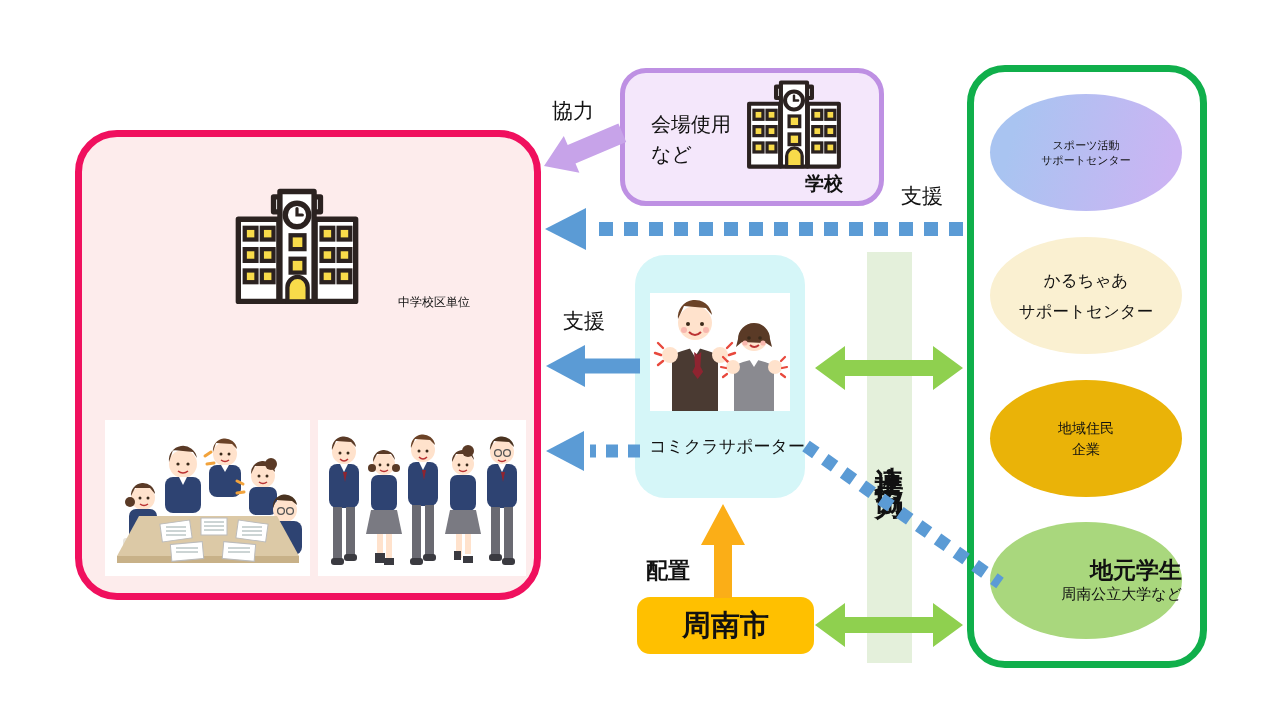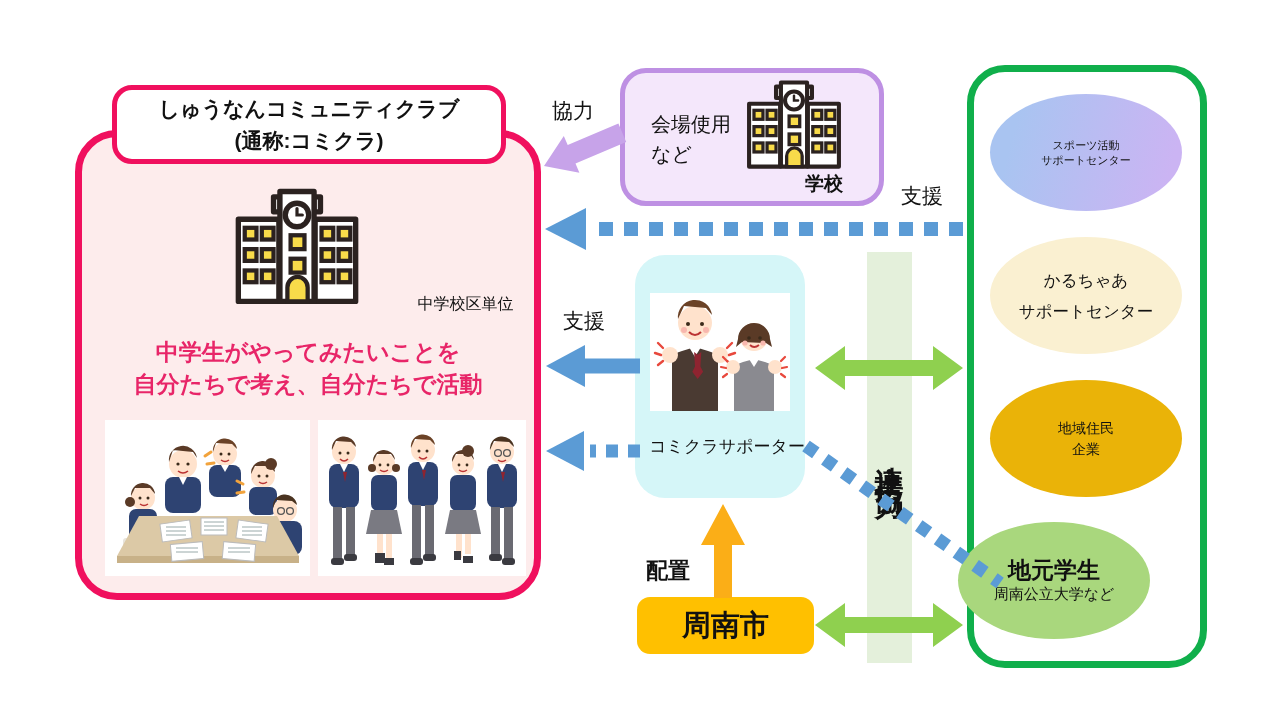--- a/index.html
+++ b/index.html
@@ -8,21 +8,21 @@
   .abs{position:absolute;box-sizing:border-box;}
   .center{display:flex;align-items:center;justify-content:center;text-align:center;}
   .col{flex-direction:column;}
 
   
   .main-box{left:75px;top:130px;width:466px;height:470px;background:#FDECEC;
             border:7px solid #F0105E;border-radius:42px;z-index:1;}
   .title-box{left:112px;top:85px;width:394px;height:79px;background:#ffffff;
              border:5px solid #F0105E;border-radius:20px;z-index:6;
              font-weight:bold;font-size:21px;line-height:1.5;}
-  .unit-label{left:398px;top:294px;width:135px;font-size:16px;z-index:5;text-align:center;}
+  .unit-label{left:398px;top:294px;width:135px;font-size:12px;z-index:5;}
   .slogan{left:88px;top:337px;width:440px;text-align:center;color:#E82568;
           font-weight:bold;font-size:23px;line-height:1.38;z-index:5;}
   .clipart{background:#ffffff;z-index:5;}
 
   
   .venue-box{left:620px;top:68px;width:264px;height:138px;background:#F4E7FB;
              border:5px solid #BE90E3;border-radius:26px;z-index:4;}
   .venue-text{left:26px;top:36px;width:106px;font-size:20px;line-height:1.5;text-align:left;}
   .venue-school-label{left:118px;top:98px;width:100px;font-size:19px;text-align:right;font-weight:bold;}
 
@@ -37,21 +37,21 @@
             border-radius:13px;font-weight:bold;font-size:29px;z-index:4;}
 
   
   .partners-box{left:967px;top:65px;width:240px;height:603px;background:#ffffff;
                 border:7px solid #10AF4B;border-radius:38px;z-index:2;}
   .ellipse{width:192px;height:117px;border-radius:50%;z-index:4;line-height:1.35;}
   .ellipse.e1{left:990px;top:94px;background:linear-gradient(105deg,#A9C4F1 15%,#CBB4F3 90%);
               font-size:11px;font-weight:500;}
   .ellipse.e2{left:990px;top:237px;background:#FAF0D1;font-size:16.5px;font-weight:500;gap:8px;}
   .ellipse.e3{left:990px;top:380px;background:#eab308;font-size:14px;font-weight:normal;line-height:1.5;}
-  .ellipse.e4{left:958px;top:522px;background:#A9D77D;}
+  .ellipse.e4{left:990px;top:522px;background:#A9D77D;align-items:flex-end;}
   .e4-main{font-size:23px;font-weight:bold;line-height:1.2;}
   .e4-sub{font-size:15px;}
 
   
   .collab-bar{left:867px;top:252px;width:45px;height:411px;background:#E4F0DB;z-index:3;}
   .collab-text{writing-mode:vertical-rl;text-orientation:upright;font-weight:bold;
                font-size:29px;letter-spacing:6px;color:#111;}
 
   
   .lbl{font-size:21px;font-weight:500;z-index:7;}
@@ -59,24 +59,20 @@
 
   #arrow-layer{position:absolute;left:0;top:0;z-index:8;pointer-events:none;}
 </style>
 </head>
 <body>
 
 <div id="canvas">
 
   <div class="abs main-box"></div>
 
-  <div class="abs title-box center col">
-    <div>しゅうなんコミュニティクラブ</div>
-    <div>(通称:コミクラ)</div>
-  </div>
 
   <svg class="abs" style="left:233px;top:186px;width:128px;height:122px;z-index:5" viewBox="0 0 120 112">
     <g stroke="#2B2220" stroke-width="5" fill="#ffffff" stroke-linejoin="round">
       <rect x="5" y="30" width="38" height="77"></rect>
       <rect x="77" y="30" width="38" height="77"></rect>
       <rect x="38" y="9" width="6" height="14"></rect>
       <rect x="76" y="9" width="6" height="14"></rect>
       <rect x="44" y="4" width="32" height="103"></rect>
     </g>
     <circle cx="60" cy="26" r="11" fill="#ffffff" stroke="#2B2220" stroke-width="5"></circle>
@@ -95,24 +91,20 @@
         <rect x="99" y="38" width="11" height="11"></rect>
       <rect x="83" y="58" width="11" height="11"></rect>
         <rect x="99" y="58" width="11" height="11"></rect>
       <rect x="83" y="78" width="11" height="11"></rect>
         <rect x="99" y="78" width="11" height="11"></rect>
     </g>
   </svg>
 
   <div class="abs unit-label">中学校区単位</div>
 
-  <div class="abs slogan">
-    <div>中学生がやってみたいことを</div>
-    <div>自分たちで考え、自分たちで活動</div>
-  </div>
 
   <div class="abs clipart" style="left:105px;top:420px;width:205px;height:156px">
     <svg width="205" height="156" viewBox="0 0 205 156">
       <rect width="205" height="156" fill="#ffffff"></rect>
 
       <rect x="18" y="118" width="26" height="24" rx="3" fill="#E8E4DC"></rect>
       <rect x="162" y="118" width="26" height="24" rx="3" fill="#E8E4DC"></rect>
 
       <circle cx="78" cy="44" r="14" fill="#FFE2CC"></circle>
       <path d="M64 42 a14 14 0 0 1 28 -4 l-4 -6 -20 -2 z" fill="#5A3A26"></path>

